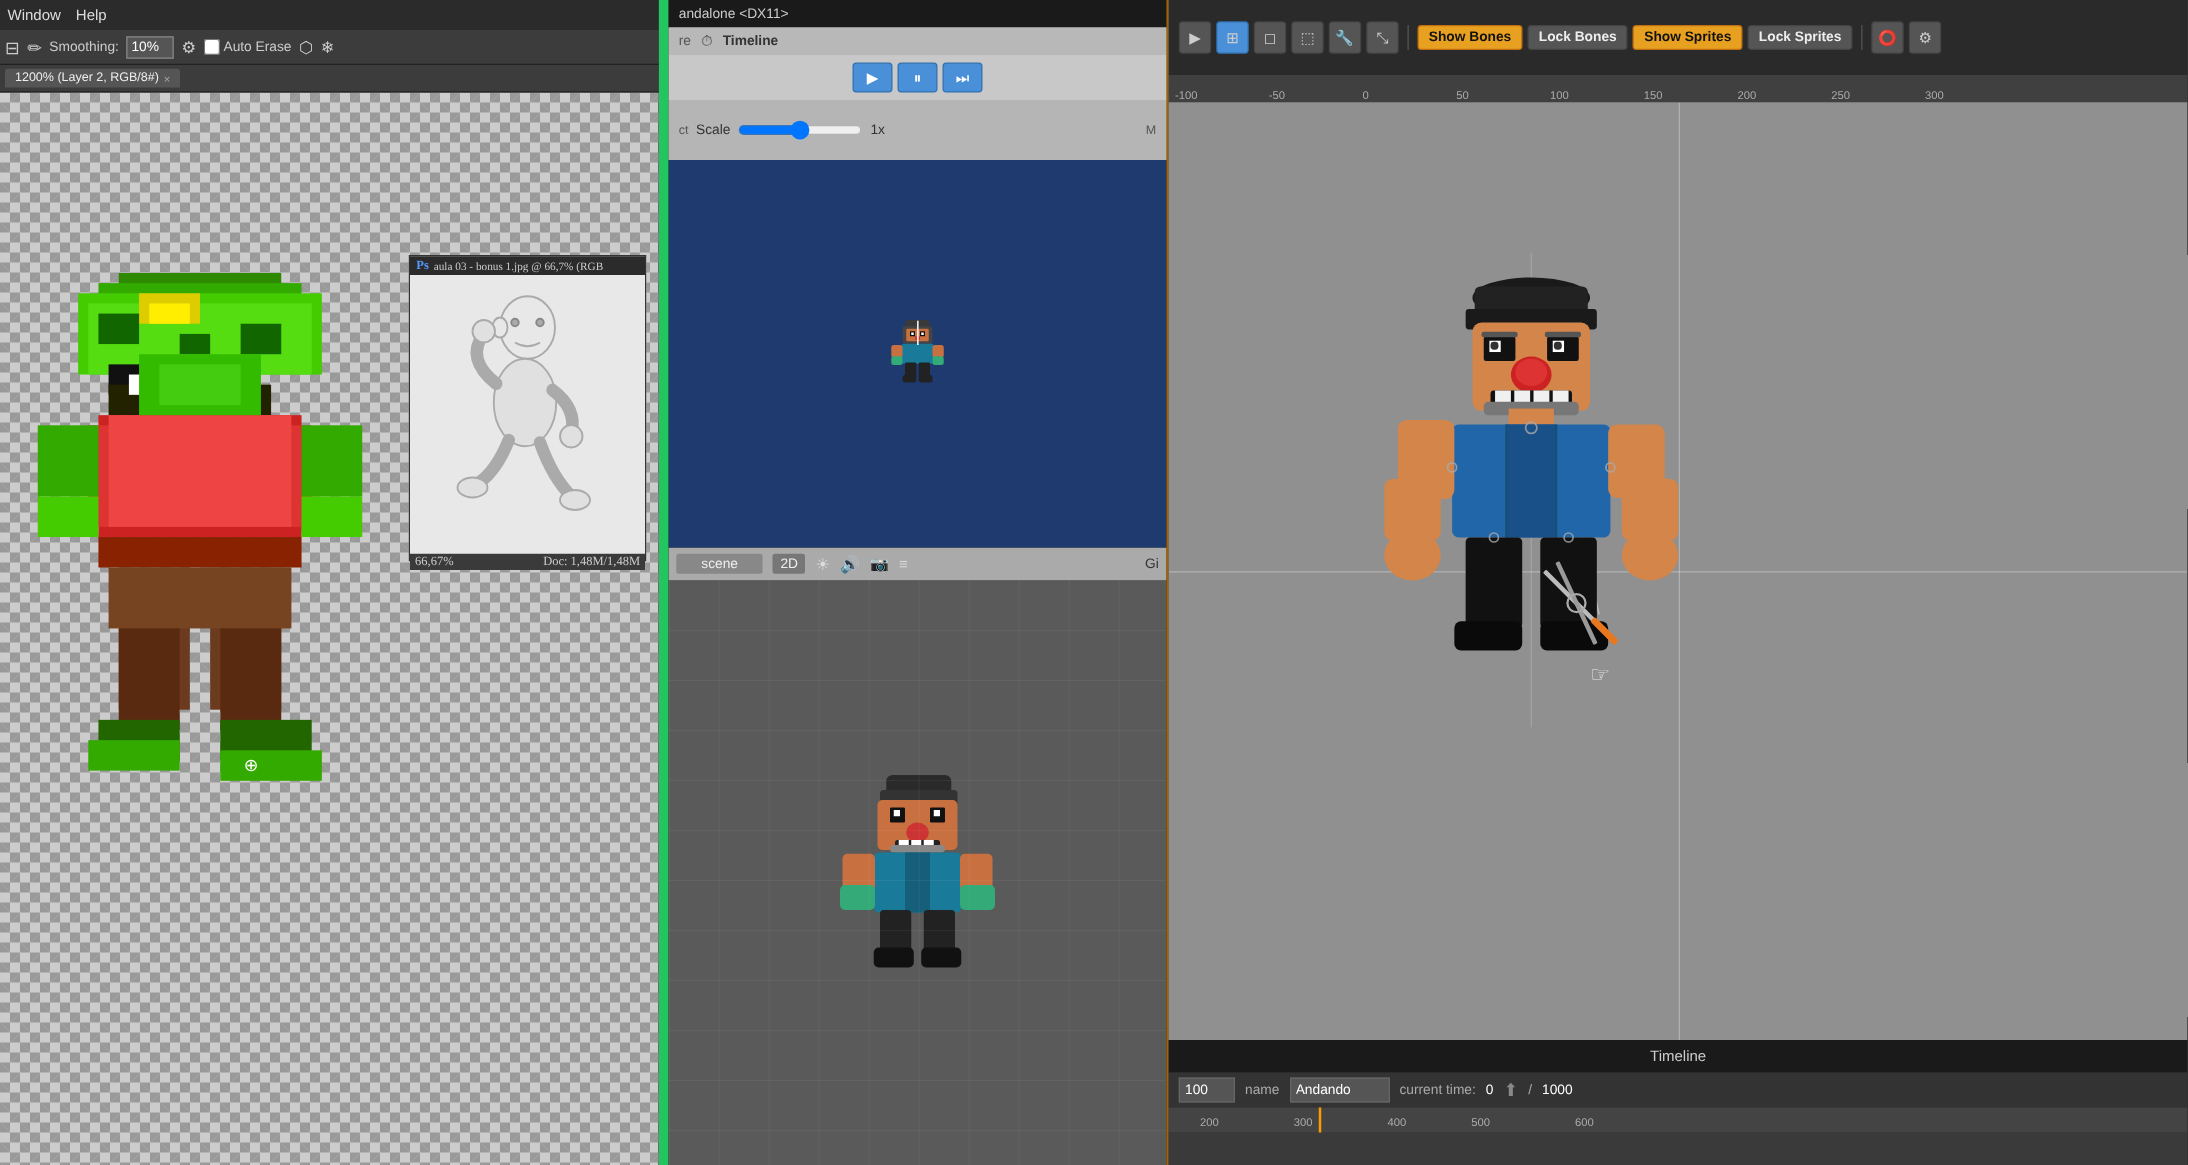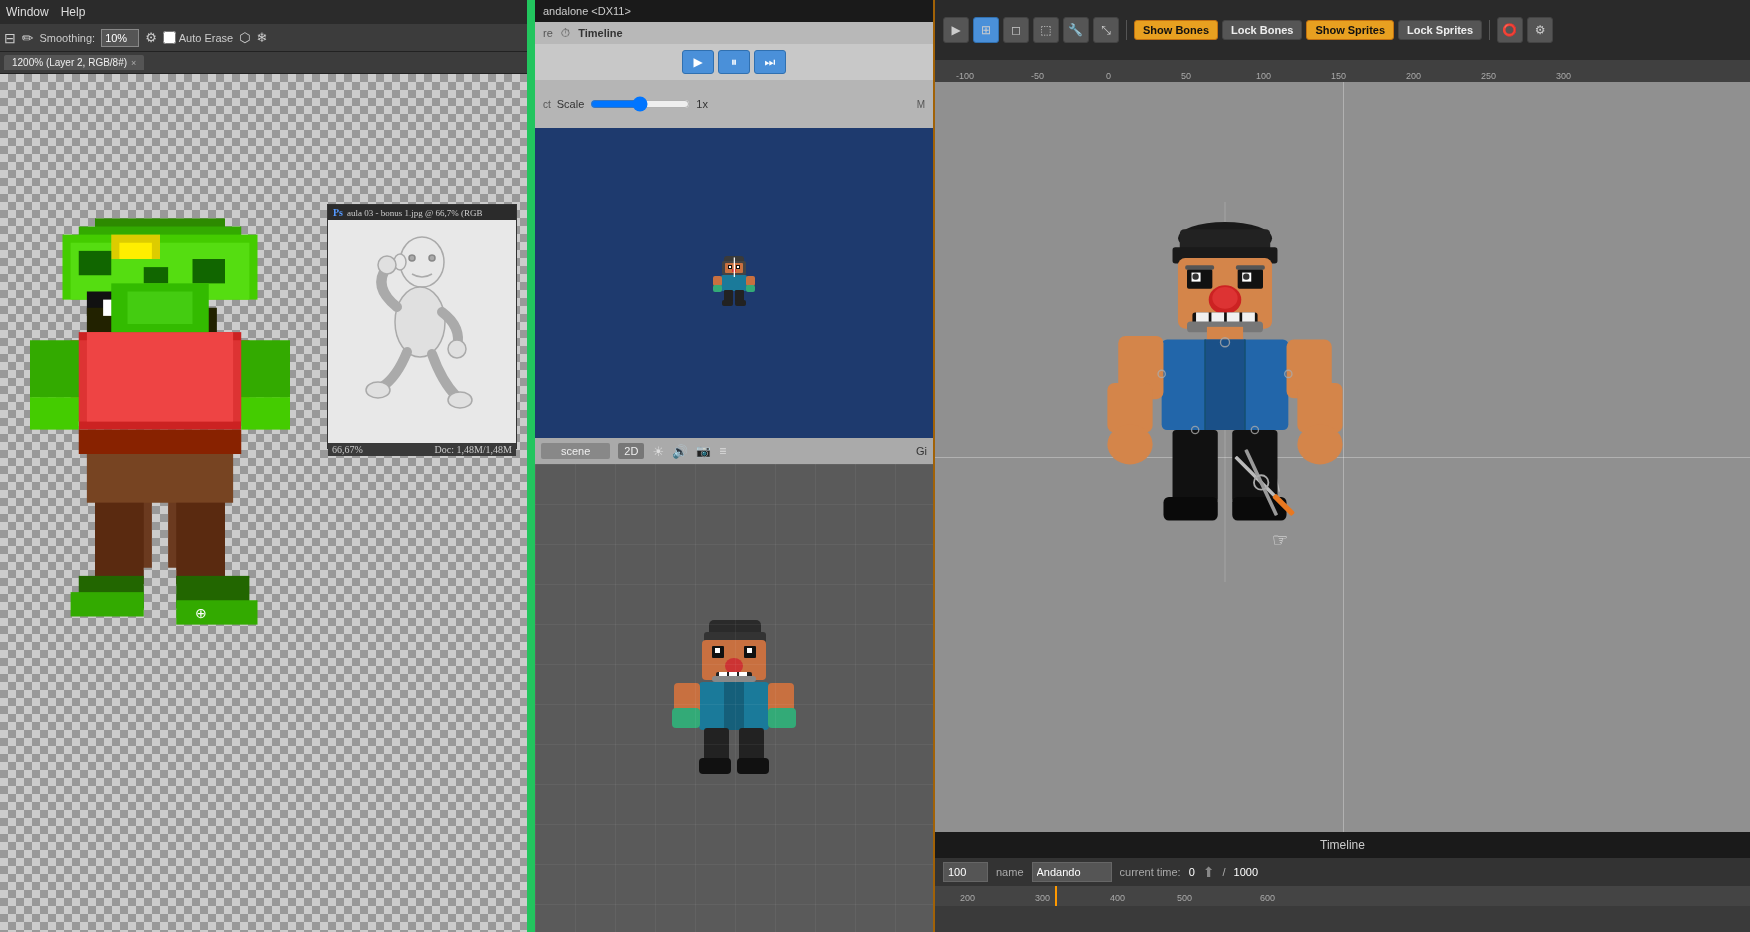--- a/index.html
+++ b/index.html
@@ -306,21 +306,21 @@
       color: #111;
       font-size: 11px;
       font-weight: bold;
       cursor: pointer;
     }
     #right-ruler {
       background: #404040;
       height: 22px;
       display: flex;
       align-items: center;
-      padding: 0 16px;
+      padding: 0 0;
       position: relative;
     }
     #right-ruler .ruler-marks {
       display: flex;
       width: 100%;
       position: relative;
     }
     #right-main-viewport {
       flex: 1;
       background: #909090;

